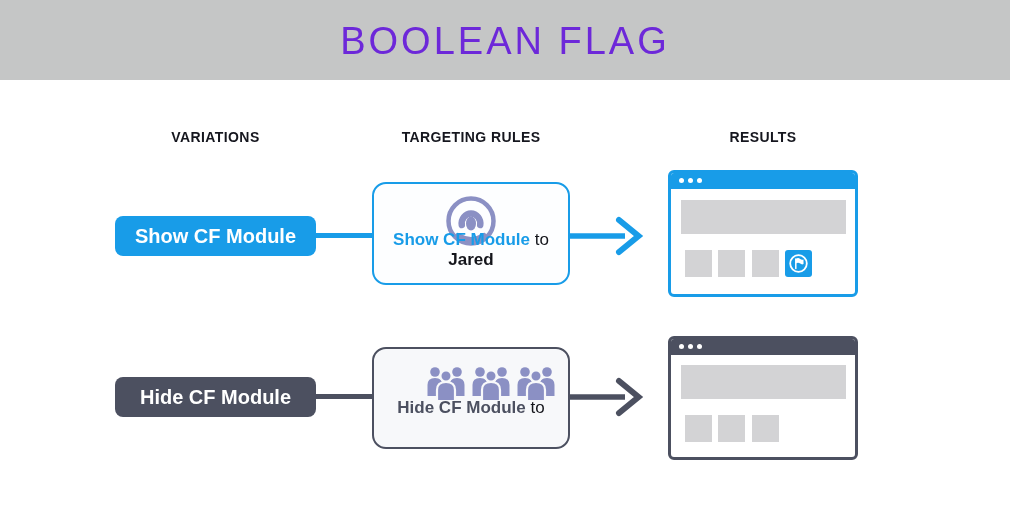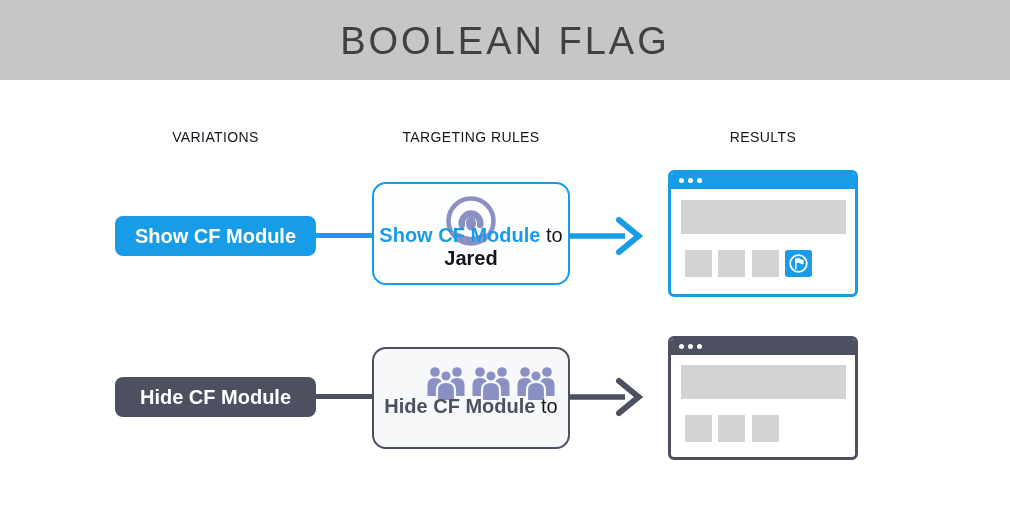--- a/index.html
+++ b/index.html
@@ -3,27 +3,27 @@
 <meta charset="utf-8">
 <style>
   html,body{margin:0;padding:0;background:#ffffff;}
   .stage{
     position:relative;width:1010px;height:524px;background:#ffffff;overflow:hidden;
     font-family:"Liberation Sans", sans-serif;
   }
   
   .banner{position:absolute;left:0;top:0;width:1010px;height:80px;background:#c5c6c6;}
   .banner-title{
-    width:100%;text-align:center;line-height:82px;color:#404040;
+    width:100%;text-align:center;line-height:82px;color:#6d28d9;
     font-size:38px;font-weight:400;letter-spacing:3px;
   }
   
   .col-header{
     position:absolute;top:129px;text-align:center;color:#15161e;
-    font-size:14px;font-weight:400;letter-spacing:0.4px;
+    font-size:14px;font-weight:700;letter-spacing:0.4px;
   }
   .col-header.variations{left:115px;width:201px;}
   .col-header.targeting{left:372px;width:198px;}
   .col-header.results{left:668px;width:190px;}
   
   .pill{
     position:absolute;left:115px;width:201px;height:40px;border-radius:8px;
     display:flex;align-items:center;justify-content:center;
     color:#ffffff;font-size:20px;font-weight:700;
   }
@@ -36,21 +36,21 @@
   
   .card{
     position:absolute;left:372px;width:198px;border-radius:14px;box-sizing:border-box;
     text-align:center;
   }
   .card--blue{top:182px;height:103px;background:#fdfeff;border:2px solid #189ce8;}
   .card--dark{top:347px;height:102px;background:#f7f8fa;border:2px solid #4c5060;padding-left:44px;}
   .card-icon{display:block;margin:0 auto;}
   .card--blue .card-icon{margin-top:10px;}
   .card--dark .card-icon{margin-top:16px;}
-  .rule-text{position:absolute;left:0;right:0;font-size:20px;color:#14151b;}
+  .rule-text{position:absolute;left:0;right:0;font-size:17px;color:#14151b;}
   .card--blue .rule-text{bottom:13px;}
   .card--dark .rule-line1{bottom:29px;}
   .card--dark .rule-line2{bottom:9px;}
   .rule-flag--blue{color:#189ce8;font-weight:700;}
   .rule-flag--dark{color:#4c5060;font-weight:700;}
   .rule-audience{font-weight:700;color:#14151b;}
   
   .arrow{position:absolute;left:570px;}
   .arrow--blue{top:214px;}
   .arrow--dark{top:375px;}

